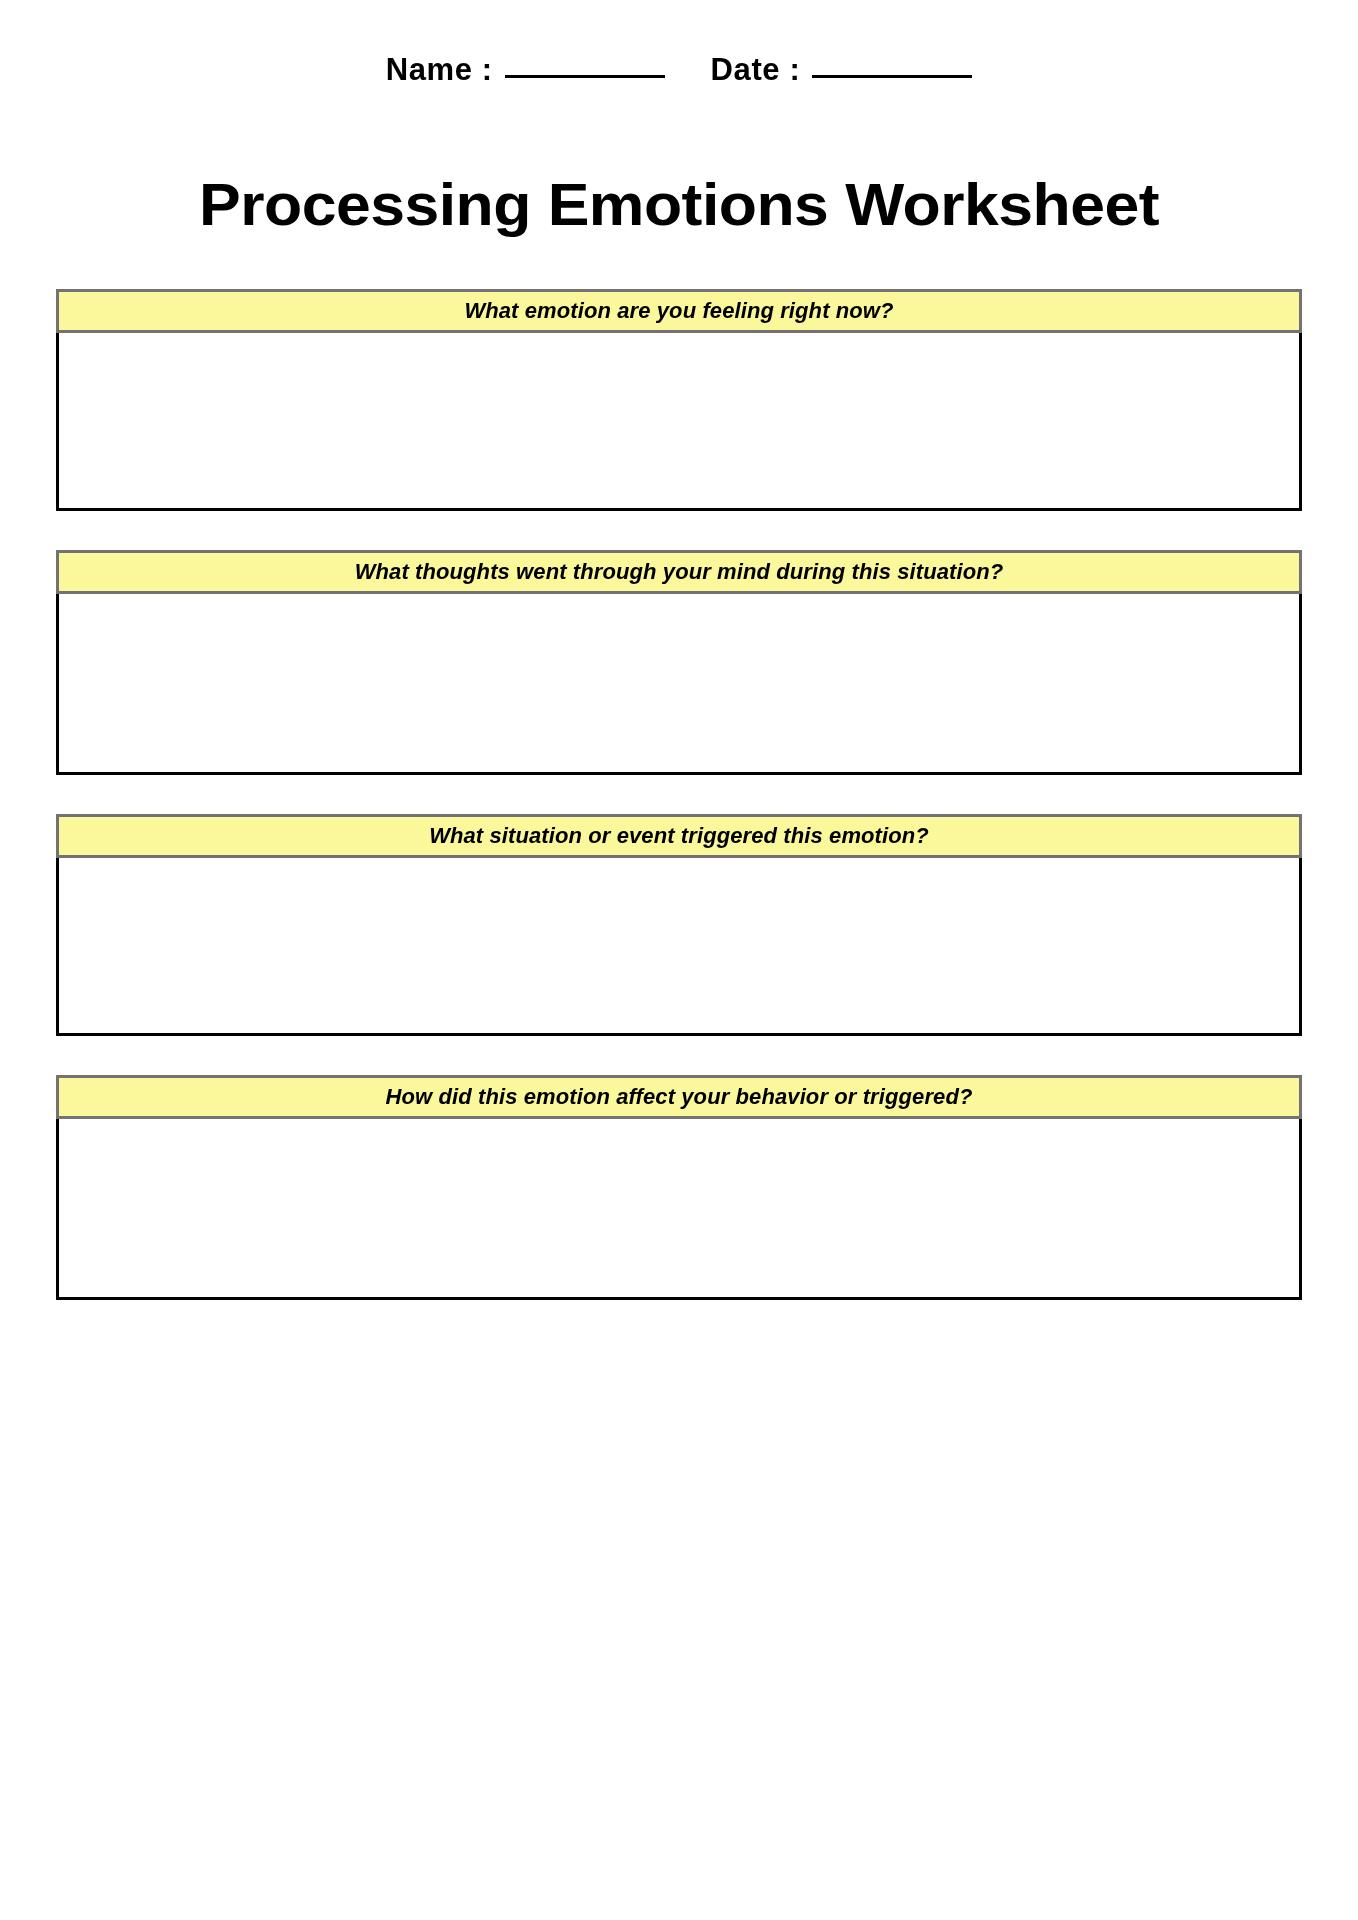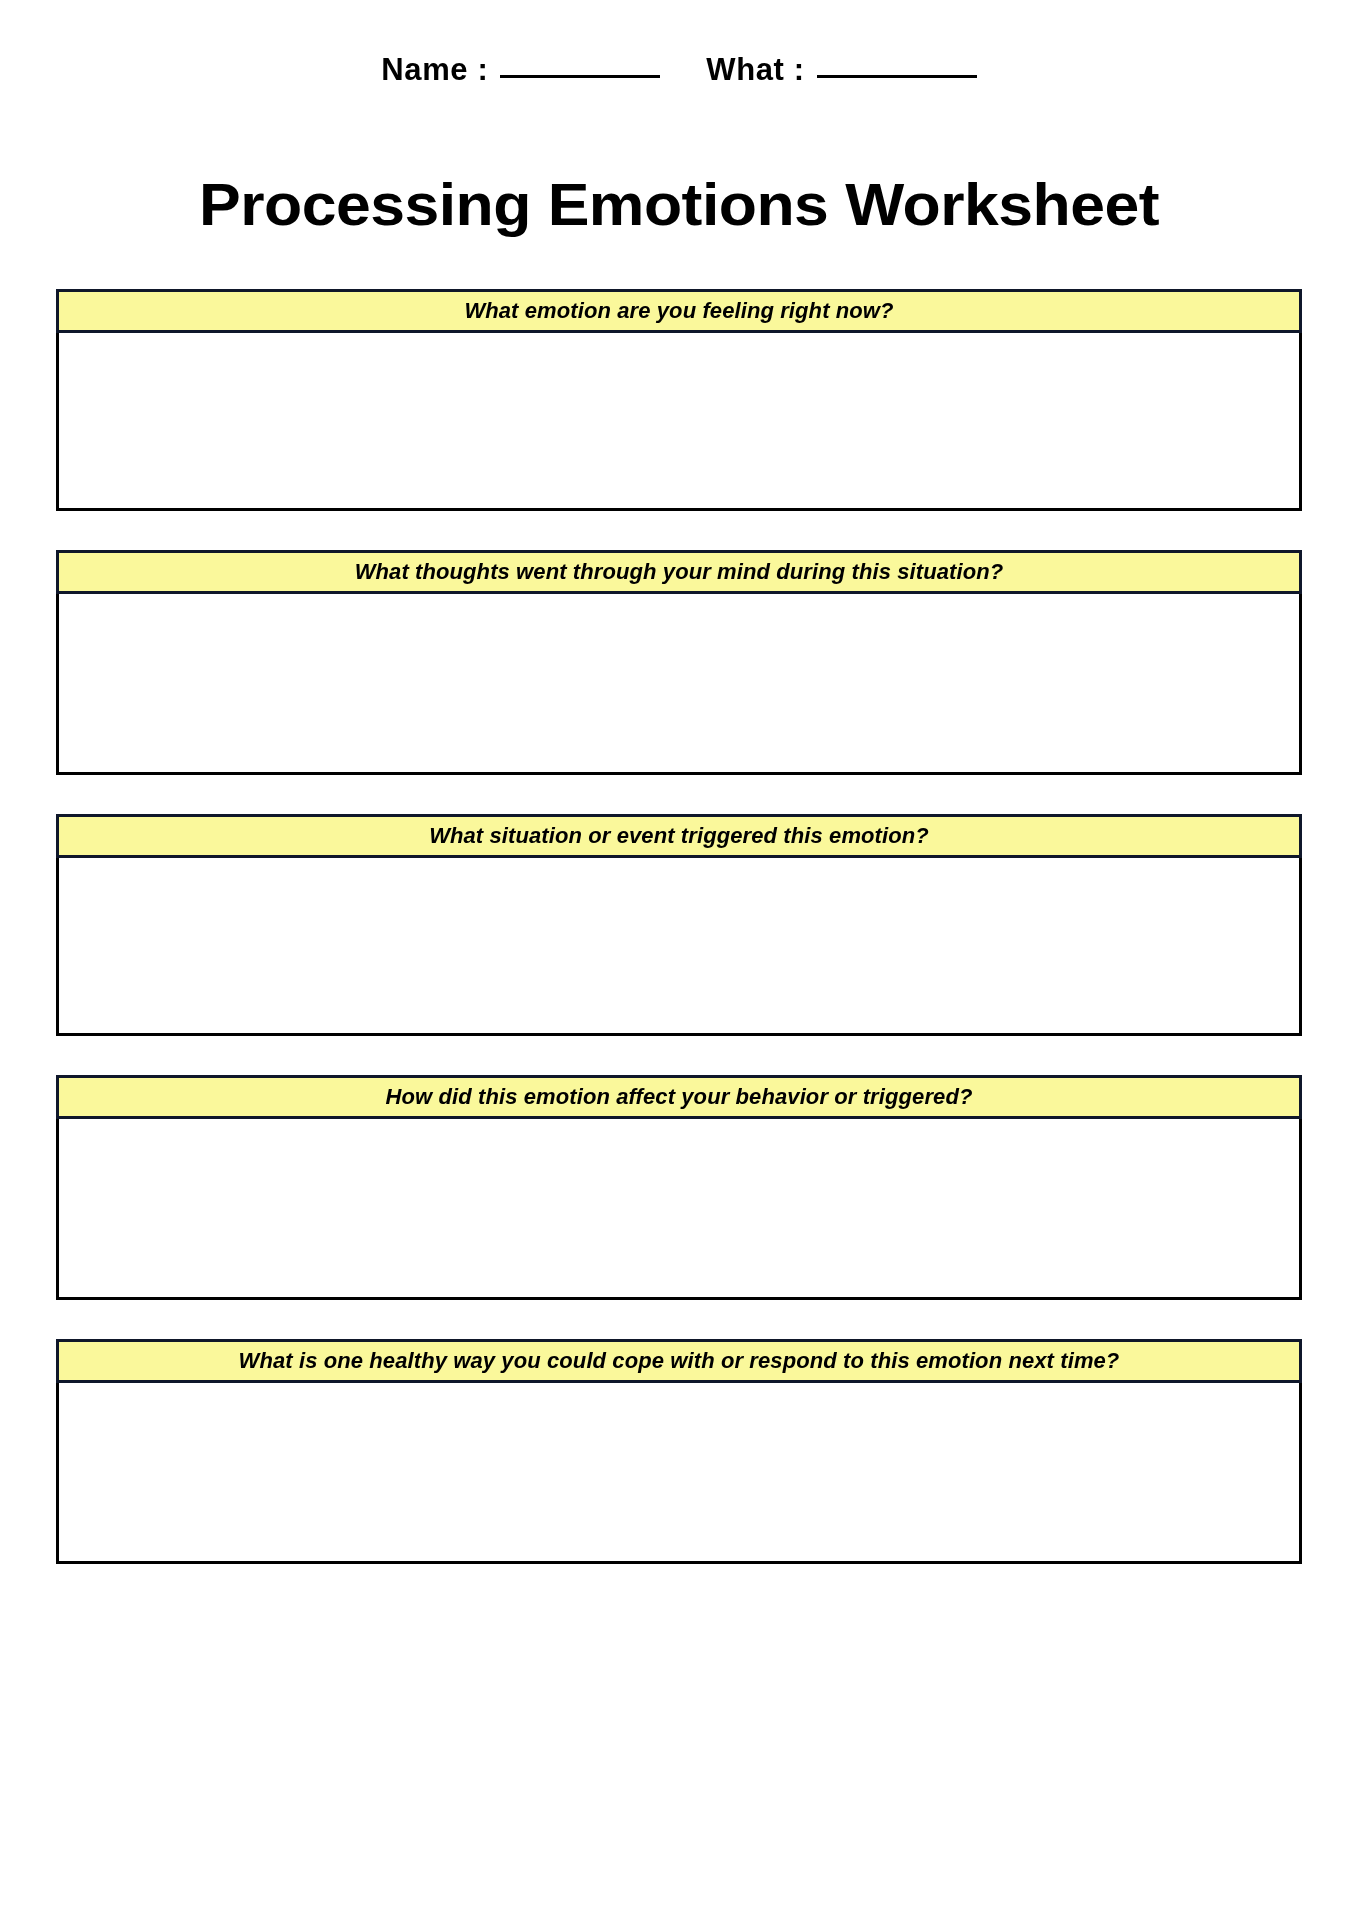--- a/index.html
+++ b/index.html
@@ -82,21 +82,21 @@
     width: 1246px;
   }
   .section {
     margin-bottom: 39px;
   }
   .section:last-child {
     margin-bottom: 0;
   }
 
   .section-header {
-    border: 3px solid #0f172a;
+    border: 3px solid #737373;
     background: #FAF89B;
     height: 44px;
     display: flex;
     align-items: center;
     justify-content: center;
     box-sizing: border-box;
     padding: 0 10px;
   }
   .section-header-text {
     font-family: "Liberation Sans", sans-serif;
@@ -123,21 +123,21 @@
 <body>
 
 <div class="page">
 
   <div class="meta-row">
     <div class="meta-field">
       <span class="meta-label">Name :</span>
       <span class="meta-rule"></span>
     </div>
     <div class="meta-field">
-      <span class="meta-label">What :</span>
+      <span class="meta-label">Date :</span>
       <span class="meta-rule"></span>
     </div>
   </div>
 
   <div class="worksheet-title">Processing Emotions Worksheet</div>
 
   <div class="sections">
 
     <div class="section">
       <div class="section-header">
@@ -160,21 +160,15 @@
       <div class="section-answer h-tall"></div>
     </div>
 
     <div class="section">
       <div class="section-header">
         <span class="section-header-text">How did this emotion affect your behavior or triggered?</span>
       </div>
       <div class="section-answer h-mid"></div>
     </div>
 
-    <div class="section">
-      <div class="section-header">
-        <span class="section-header-text">What is one healthy way you could cope with or respond to this emotion next time?</span>
-      </div>
-      <div class="section-answer h-mid"></div>
-    </div>
 
   </div>
 </div>
 
 </body></html>

